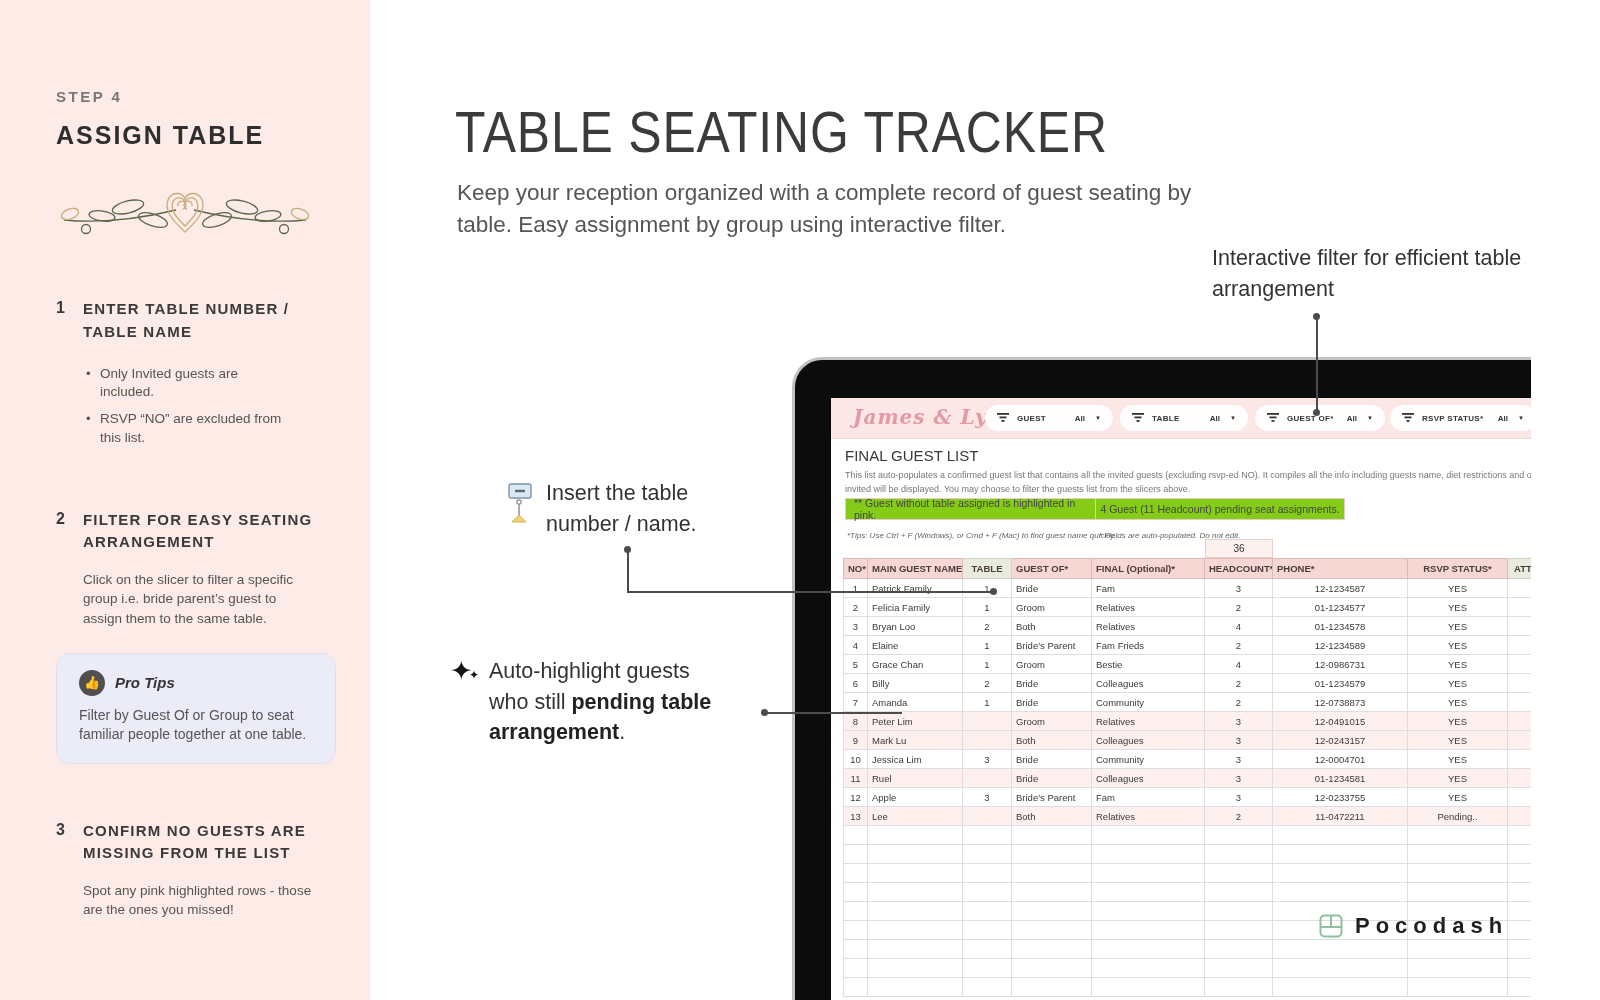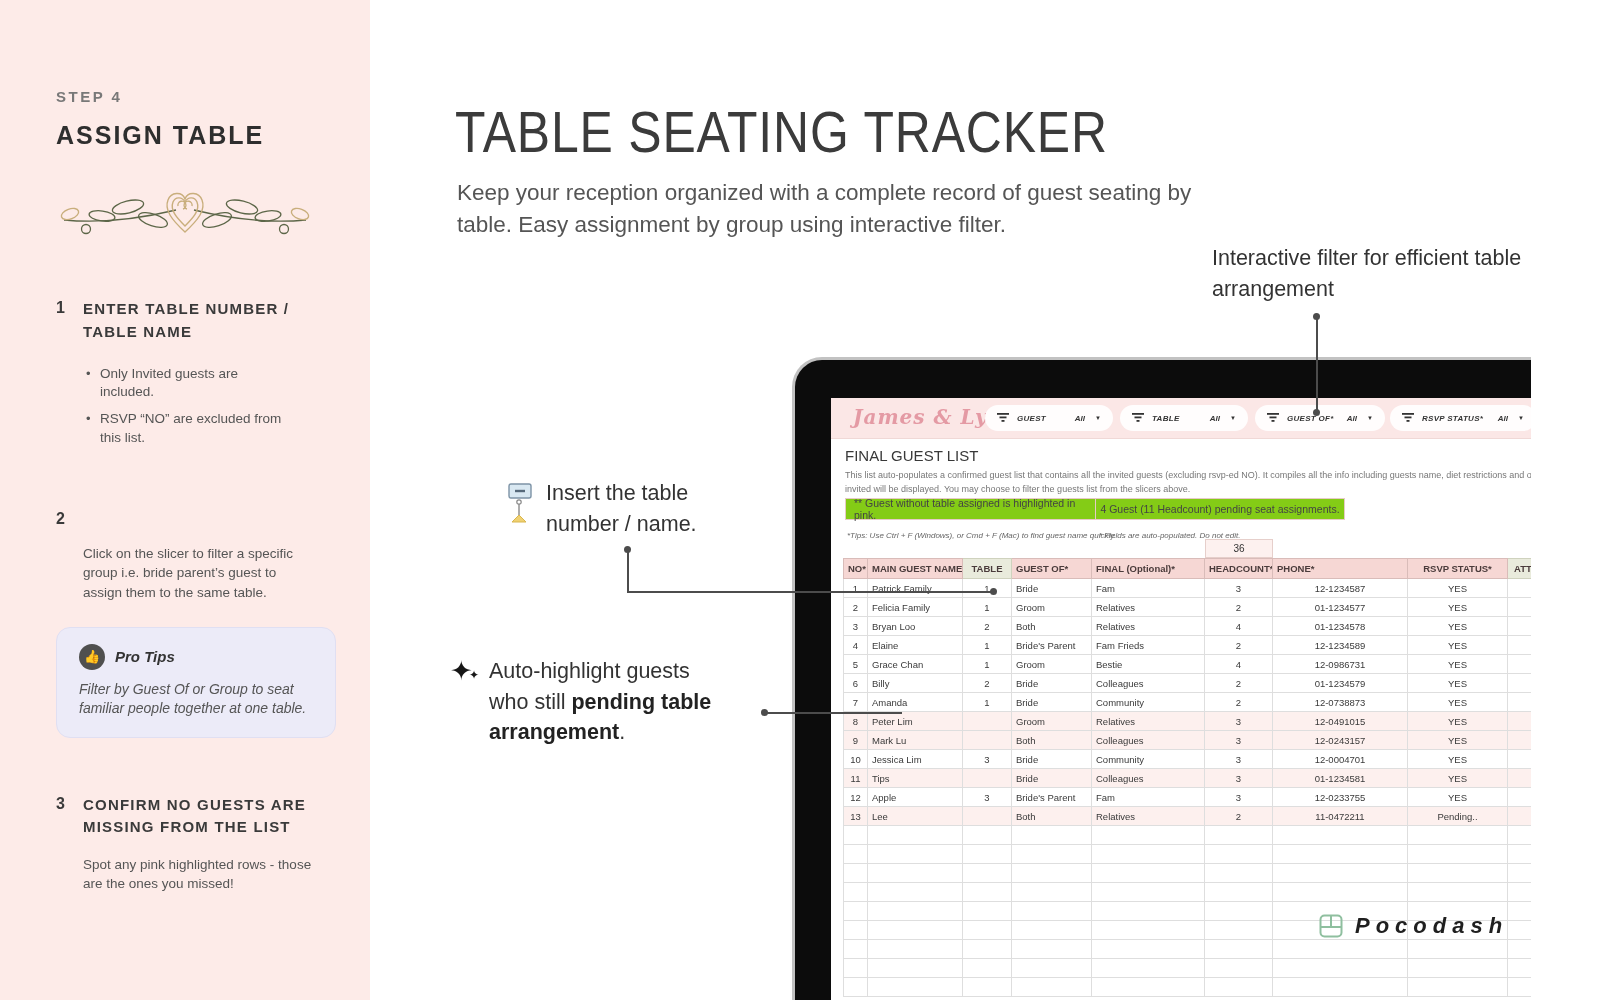--- a/index.html
+++ b/index.html
@@ -18,21 +18,21 @@
   .bullets{margin:22px 0 0 30px;width:200px;}
   .bullets .b{display:flex;font-size:13.5px;color:#555;line-height:1.35;margin-bottom:9px;}
   .bullets .b .dot{flex:0 0 14px;font-size:13px;}
   .step-para{margin:16px 0 0 27px;width:235px;font-size:13.5px;color:#555;line-height:1.45;}
   .protips{margin:24px 0 0 0;width:238px;background:#ecebf8;border:1px solid #e0dff2;border-radius:14px;
            padding:16px 18px 18px 22px;}
   .protips-head{display:flex;align-items:center;gap:10px;}
   .protips-icon{width:26px;height:26px;border-radius:50%;background:#4f4f4f;color:#fff;display:flex;
                 align-items:center;justify-content:center;font-size:13px;}
   .protips-title{font-size:15px;font-weight:700;font-style:italic;color:#333;}
-  .protips-body{margin-top:10px;font-size:14px;font-style:italic;color:#555;line-height:1.4;}
+  .protips-body{margin-top:10px;font-size:14px;color:#555;line-height:1.4;}
 
   
   .hero-title{position:absolute;left:455px;top:98px;font-size:58px;font-weight:500;color:#3b3b3b;
               letter-spacing:1px;transform:scaleX(0.86);transform-origin:left;white-space:nowrap;}
   .hero-sub{position:absolute;left:457px;top:177px;width:760px;font-size:22.5px;color:#555;line-height:1.42;}
 
   
   .note{position:absolute;font-size:21.5px;color:#333;line-height:1.42;}
   .note-filter{left:1212px;top:243px;width:310px;}
   .note-insert{left:546px;top:478px;width:195px;}
@@ -49,21 +49,21 @@
 
   
   .laptop{position:absolute;left:792px;top:357px;width:808px;height:643px;background:#0c0c0c;
           border-left:3px solid #c2c2c2;border-top:3px solid #c2c2c2;border-radius:30px 0 0 0;}
   .screen{position:absolute;left:36px;top:38px;right:0;bottom:0;background:#fff;overflow:hidden;}
 
   .sheet-header{position:absolute;left:0;top:0;right:0;height:40px;background:#fbe7e6;border-bottom:1px solid #f0d8d6;}
   .brand{position:absolute;left:22px;top:7px;font-family:"DejaVu Serif",serif;font-style:italic;
          font-size:20px;font-weight:600;color:#e49aa4;letter-spacing:1px;}
   .pill{position:absolute;top:7px;height:26px;background:#fffdfd;border-radius:13px;display:flex;
-        align-items:center;gap:8px;padding:0 12px;box-sizing:border-box;font-style:italic;}
+        align-items:center;gap:8px;padding:0 12px;box-sizing:border-box;}
   .pill .flabel{font-size:8px;font-weight:700;color:#333;letter-spacing:0.3px;white-space:nowrap;}
   .pill .fval{font-size:8px;font-weight:700;color:#333;margin-left:auto;white-space:nowrap;}
   .pill .caret{font-size:6px;color:#333;margin-left:2px;}
   .funnel{flex:0 0 12px;}
 
   .sheet-title{position:absolute;left:14px;top:49px;font-size:15px;font-weight:400;color:#383838;}
   .sheet-desc{position:absolute;left:14px;top:70px;width:772px;font-size:9px;color:#777;line-height:1.6;}
   .banner{position:absolute;left:14px;top:100px;width:500px;height:22px;display:flex;background:#84cc16;
           border:1px solid #e6cbc7;box-sizing:border-box;}
   .banner .bl{flex:0 0 250px;display:flex;align-items:center;padding-left:8px;font-size:10.5px;color:#444;
@@ -82,21 +82,21 @@
   table.guest th.green{background:#e9ebdc;border-color:#cfd2be;}
   table.guest th.center{text-align:center;}
   table.guest td{height:18px;font-size:9.5px;color:#3a3a3a;border:1px solid #dedede;padding:0 4px;
                  white-space:nowrap;overflow:hidden;background:#fff;}
   table.guest tr.pending td{background:#fdf0ee;}
   table.guest td.c{text-align:center;}
   .cb{display:inline-block;width:10px;height:10px;border:1.5px solid #8a8a8a;border-radius:1px;
       vertical-align:middle;background:#fff;}
   .cb.red{border-color:#c4453e;}
 
-  .poco{position:absolute;left:488px;top:515px;display:flex;align-items:center;gap:12px;z-index:5;font-style:italic;}
+  .poco{position:absolute;left:488px;top:515px;display:flex;align-items:center;gap:12px;z-index:5;}
   .poco-text{font-size:22px;font-weight:600;letter-spacing:6px;color:#1f1f1f;}
 </style>
 </head>
 <body>
 
 <div class="stage">
 
   <div class="sidebar">
     <div class="step-label">STEP 4</div>
     <div class="sidebar-title">ASSIGN TABLE</div>
@@ -134,20 +134,21 @@
         <span>Only Invited guests are included.</span>
         </div>
       <div class="b">
           <span class="dot">•</span>
         <span>RSVP “NO” are excluded from this list.</span>
         </div>
     </div>
 
     <div class="step" style="margin-top:62px;">
       <div class="num">2</div>
+      <div class="head">FILTER FOR EASY SEATING ARRANGEMENT</div>
     </div>
     <div class="step-para">Click on the slicer to filter a specific group i.e. bride parent’s guest to assign them to the same table.</div>
 
     <div class="protips">
       <div class="protips-head">
         <div class="protips-icon">👍</div>
         <div class="protips-title">Pro Tips</div>
       </div>
       <div class="protips-body">Filter by Guest Of or Group to seat familiar people together at one table.</div>
     </div>
@@ -389,21 +390,21 @@
               <td>Bride</td>
               <td>Community</td>
               <td class="c">3</td>
               <td class="c">12-0004701</td>
               <td class="c">YES</td>
               <td class="c"><span class="cb"></span></td>
               <td>🥛 N</td>
             </tr>
             <tr class="pending">
               <td class="c">11</td>
-              <td>Tips</td>
+              <td>Ruel</td>
               <td class="c"></td>
               <td>Bride</td>
               <td>Colleagues</td>
               <td class="c">3</td>
               <td class="c">01-1234581</td>
               <td class="c">YES</td>
               <td class="c"><span class="cb red"></span></td>
               <td>Othe</td>
             </tr>
             <tr>

